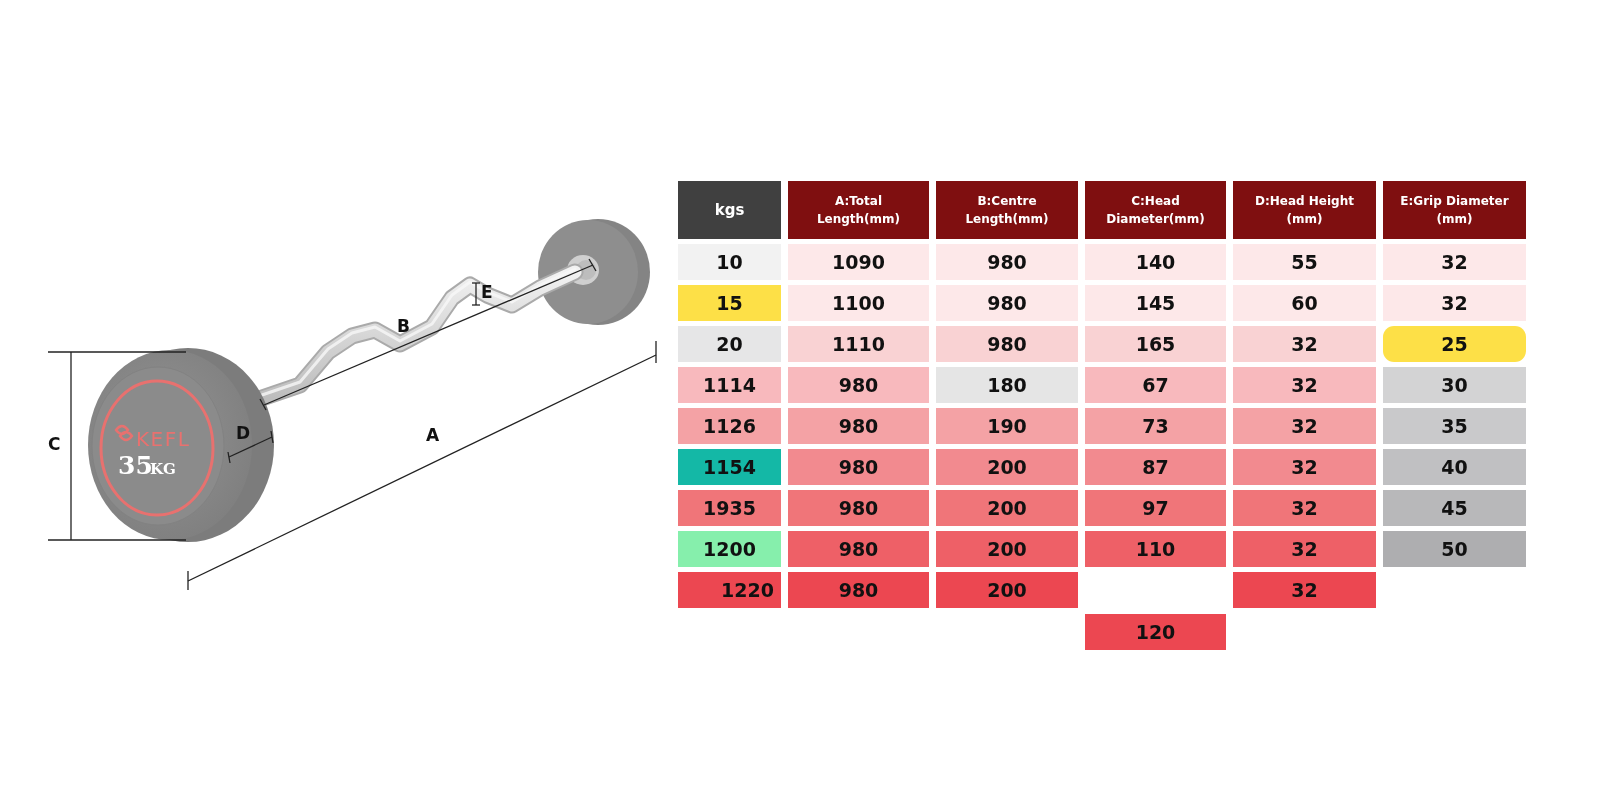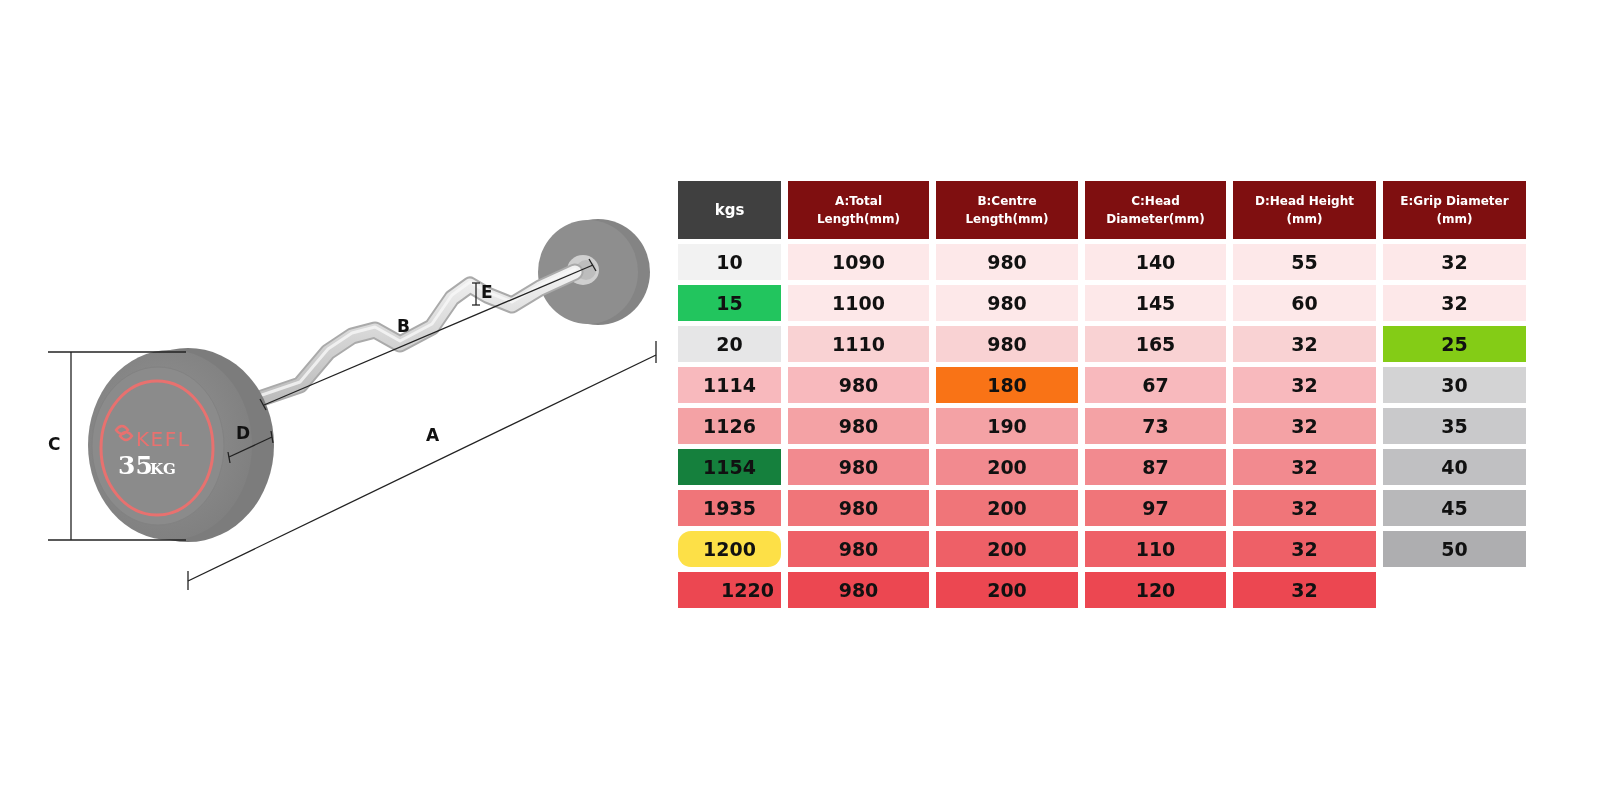--- a/index.html
+++ b/index.html
@@ -163,60 +163,60 @@
   <div class="hcell">D:Head Height
 (mm)</div>
   <div class="hcell">E:Grip Diameter
 (mm)</div>
 <div class="cell" style="background: rgb(242, 242, 242);">10</div>
     <div class="cell" style="background: rgb(253, 232, 233);">1090</div>
     <div class="cell" style="background: rgb(253, 232, 233);">980</div>
     <div class="cell" style="background: rgb(253, 232, 233);">140</div>
     <div class="cell" style="background: rgb(253, 232, 233);">55</div>
     <div class="cell" style="background: rgb(253, 232, 233);">32</div>
-    <div class="cell" style="background: #22c55e;">15</div>
+    <div class="cell" style="background: #fde047;">15</div>
     <div class="cell" style="background: rgb(253, 232, 233);">1100</div>
     <div class="cell" style="background: rgb(253, 232, 233);">980</div>
     <div class="cell" style="background: rgb(253, 232, 233);">145</div>
     <div class="cell" style="background: rgb(253, 232, 233);">60</div>
     <div class="cell" style="background: rgb(253, 232, 233);">32</div>
     <div class="cell" style="background: rgb(230, 230, 231);">20</div>
     <div class="cell" style="background: rgb(249, 210, 211);">1110</div>
     <div class="cell" style="background: rgb(249, 210, 211);">980</div>
     <div class="cell" style="background: rgb(249, 210, 211);">165</div>
     <div class="cell" style="background: rgb(249, 210, 211);">32</div>
-    <div class="cell" style="background: #84cc16;">25</div>
+    <div class="cell" style="background: #fde047; border-radius: 11px;">25</div>
     <div class="cell" style="background: rgb(248, 185, 189);">1114</div>
     <div class="cell" style="background: rgb(248, 185, 189);">980</div>
-    <div class="cell" style="background: #f97316;">180</div>
+    <div class="cell" style="background: #e5e5e5;">180</div>
     <div class="cell" style="background: rgb(248, 185, 189);">67</div>
     <div class="cell" style="background: rgb(248, 185, 189);">32</div>
     <div class="cell" style="background: rgb(211, 211, 212);">30</div>
     <div class="cell" style="background: rgb(244, 162, 165);">1126</div>
     <div class="cell" style="background: rgb(244, 162, 165);">980</div>
     <div class="cell" style="background: rgb(244, 162, 165);">190</div>
     <div class="cell" style="background: rgb(244, 162, 165);">73</div>
     <div class="cell" style="background: rgb(244, 162, 165);">32</div>
     <div class="cell" style="background: rgb(201, 201, 203);">35</div>
-    <div class="cell" style="background: #15803d;">1154</div>
+    <div class="cell" style="background: #14b8a6;">1154</div>
     <div class="cell" style="background: rgb(242, 138, 143);">980</div>
     <div class="cell" style="background: rgb(242, 138, 143);">200</div>
     <div class="cell" style="background: rgb(242, 138, 143);">87</div>
     <div class="cell" style="background: rgb(242, 138, 143);">32</div>
     <div class="cell" style="background: rgb(192, 192, 194);">40</div>
     <div class="cell" style="background: rgb(240, 117, 121);">1935</div>
     <div class="cell" style="background: rgb(240, 117, 121);">980</div>
     <div class="cell" style="background: rgb(240, 117, 121);">200</div>
     <div class="cell" style="background: rgb(240, 117, 121);">97</div>
     <div class="cell" style="background: rgb(240, 117, 121);">32</div>
     <div class="cell" style="background: rgb(184, 184, 186);">45</div>
-    <div class="cell" style="background: #fde047; border-radius: 13px;">1200</div>
+    <div class="cell" style="background: #86efac;">1200</div>
     <div class="cell" style="background: rgb(238, 96, 103);">980</div>
     <div class="cell" style="background: rgb(238, 96, 103);">200</div>
     <div class="cell" style="background: rgb(238, 96, 103);">110</div>
     <div class="cell" style="background: rgb(238, 96, 103);">32</div>
     <div class="cell" style="background: rgb(174, 174, 176);">50</div>
     <div class="cell" style="background: rgb(236, 71, 81); padding-left: 36px;">1220</div>
     <div class="cell" style="background: rgb(236, 71, 81);">980</div>
     <div class="cell" style="background: rgb(236, 71, 81);">200</div>
-    <div class="cell" style="background: rgb(236, 71, 81);">120</div>
+    <div class="cell" style="background: rgb(236, 71, 81); margin-top: 42px;">120</div>
     <div class="cell" style="background: rgb(236, 71, 81);">32</div>
   </div>
 
 </body></html>

